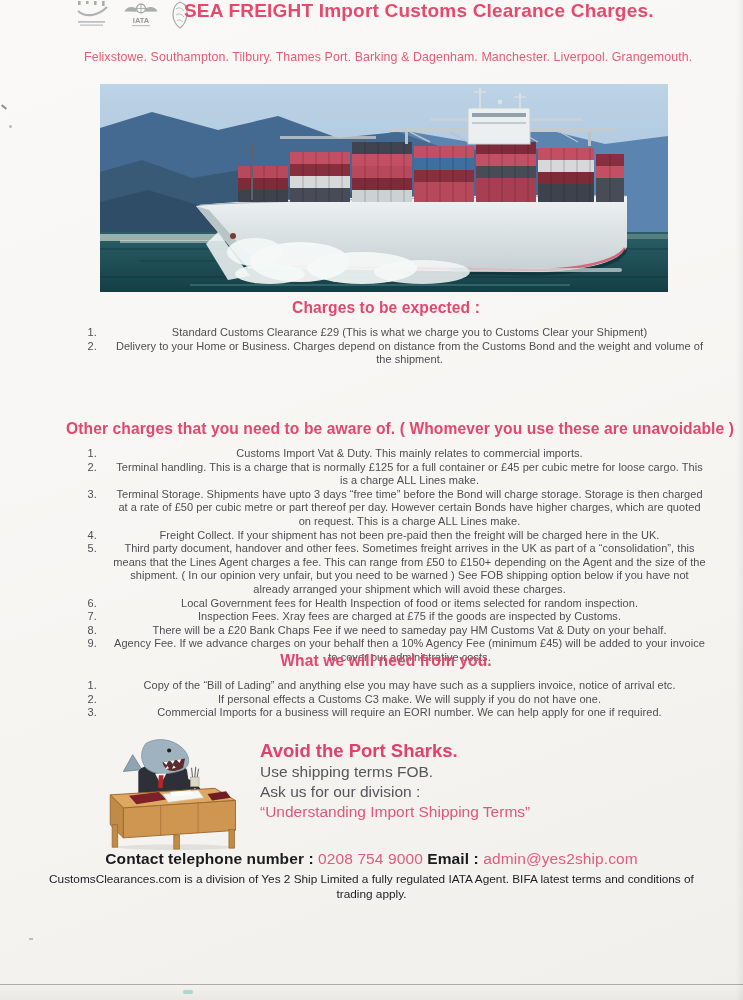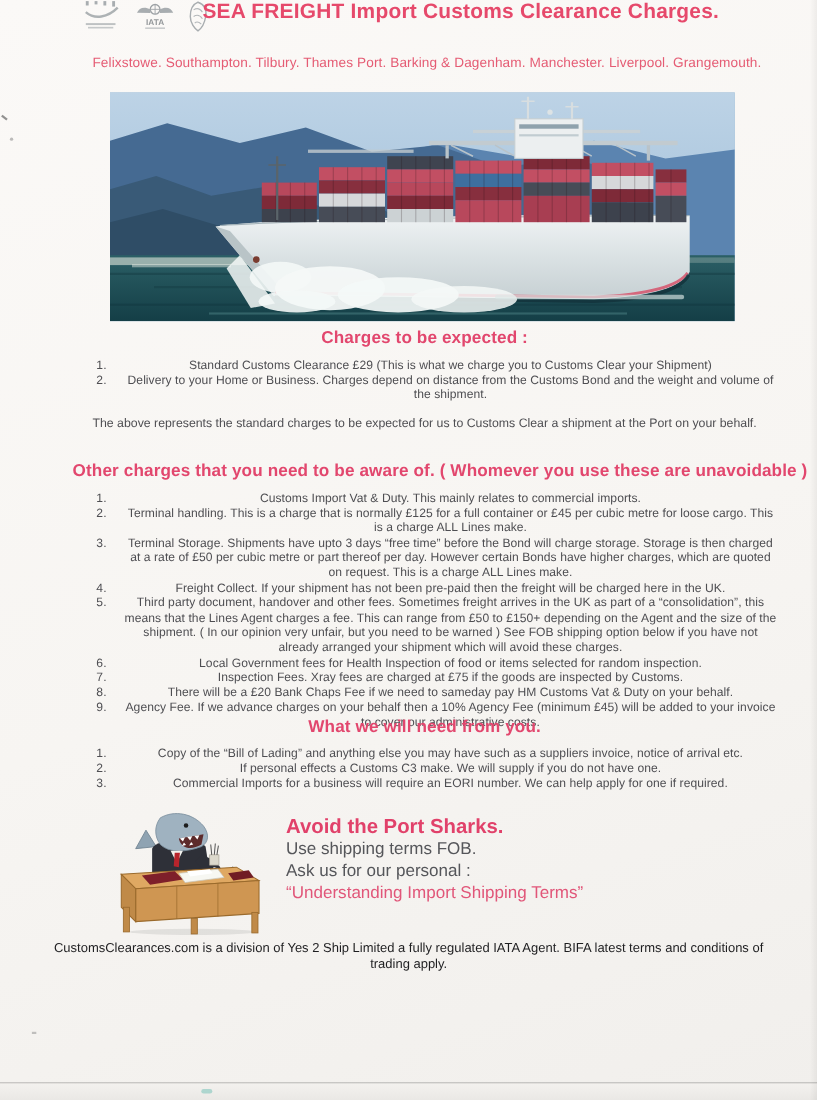--- a/index.html
+++ b/index.html
@@ -226,21 +226,20 @@
       <rect x="350" y="184" width="172" height="4" rx="2" fill="#dce8e6" opacity=".65"></rect>
     </svg>
   </div>
 
   <section class="sec sec1">
     <h2>Charges to be expected :</h2>
     <ol>
         <li><span>Standard Customs Clearance £29 (This is what we charge you to Customs Clear your Shipment)</span></li>
         <li><span>Delivery to your Home or Business. Charges depend on distance from the Customs Bond and the weight and volume of the shipment.</span></li>
       </ol>
-    <p class="footnote">The above represents the standard charges to be expected for us to Customs Clear a shipment at the Port on your behalf.</p>
   </section>
 
   <section class="sec sec2">
     <h2>Other charges that you need to be aware of. ( Whomever you use these are unavoidable )</h2>
     <ol>
         <li><span>Customs Import Vat &amp; Duty. This mainly relates to commercial imports.</span></li>
         <li><span>Terminal handling. This is a charge that is normally £125 for a full container or £45 per cubic metre for loose cargo. This is a charge </span><span class="u">ALL</span><span> Lines make.</span></li>
         <li><span>Terminal Storage. Shipments have upto 3 days “free time” before the Bond will charge storage. Storage is then charged at a rate of £50 per cubic metre or part thereof per day. However certain Bonds have higher charges, which are quoted on request. This is a charge </span><span class="u">ALL</span><span> Lines make.</span></li>
         <li><span>Freight Collect. If your shipment has not been pre-paid then the freight will be charged here in the UK.</span></li>
         <li><span>Third party document, handover and other fees. Sometimes freight arrives in the UK as part of a “consolidation”, this means that the Lines Agent charges a fee. This can range from £50 to £150+ depending on the Agent and the size of the shipment. ( In our opinion very unfair, but you need to be warned ) See FOB shipping option below if you have not already arranged your shipment which will avoid these charges.</span></li>
@@ -292,26 +291,27 @@
       <polygon points="74,60 96,58 99,62 77,65" fill="#ffffff"></polygon>
       <rect x="96" y="44" width="9" height="10" fill="#dcd8cc" stroke="#a9a396" stroke-width=".7"></rect>
       <line x1="98" y1="44" x2="97" y2="34" stroke="#555" stroke-width="1"></line>
       <line x1="100.5" y1="44" x2="101.5" y2="33" stroke="#555" stroke-width="1"></line>
       <line x1="103" y1="44" x2="104.5" y2="35" stroke="#555" stroke-width="1"></line>
       <polygon points="114,62 134,59 139,66 119,69" fill="#701c24"></polygon>
     </svg>
     <div class="shark-text">
       <div class="shark-heading">Avoid the Port Sharks.</div>
       <div class="shark-line">Use shipping terms FOB.</div>
-      <div class="shark-line">Ask us for our personal :</div>
+      <div class="shark-line">Ask us for our division :</div>
       <div class="shark-quote">“Understanding Import Shipping Terms”</div>
     </div>
   </div>
 
   <div class="footer">
+    <div class="contact"><span class="seg-dark">Contact telephone number : </span><span class="seg-pink">0208 754 9000</span><span class="seg-dark"> Email : </span><span class="seg-pink">admin@yes2ship.com</span></div>
     <div class="disclaimer">CustomsClearances.com is a division of Yes 2 Ship Limited a fully regulated IATA Agent. BIFA latest terms and conditions of trading apply.</div>
   </div>
 
   <div class="scan-line"></div>
   <div class="below-strip"></div>
   <div class="teal-mark"></div>
   <div class="speck1"></div>
   <div class="speck2"></div>
   <div class="speck3"></div>
   <div class="edge-shade"></div>

